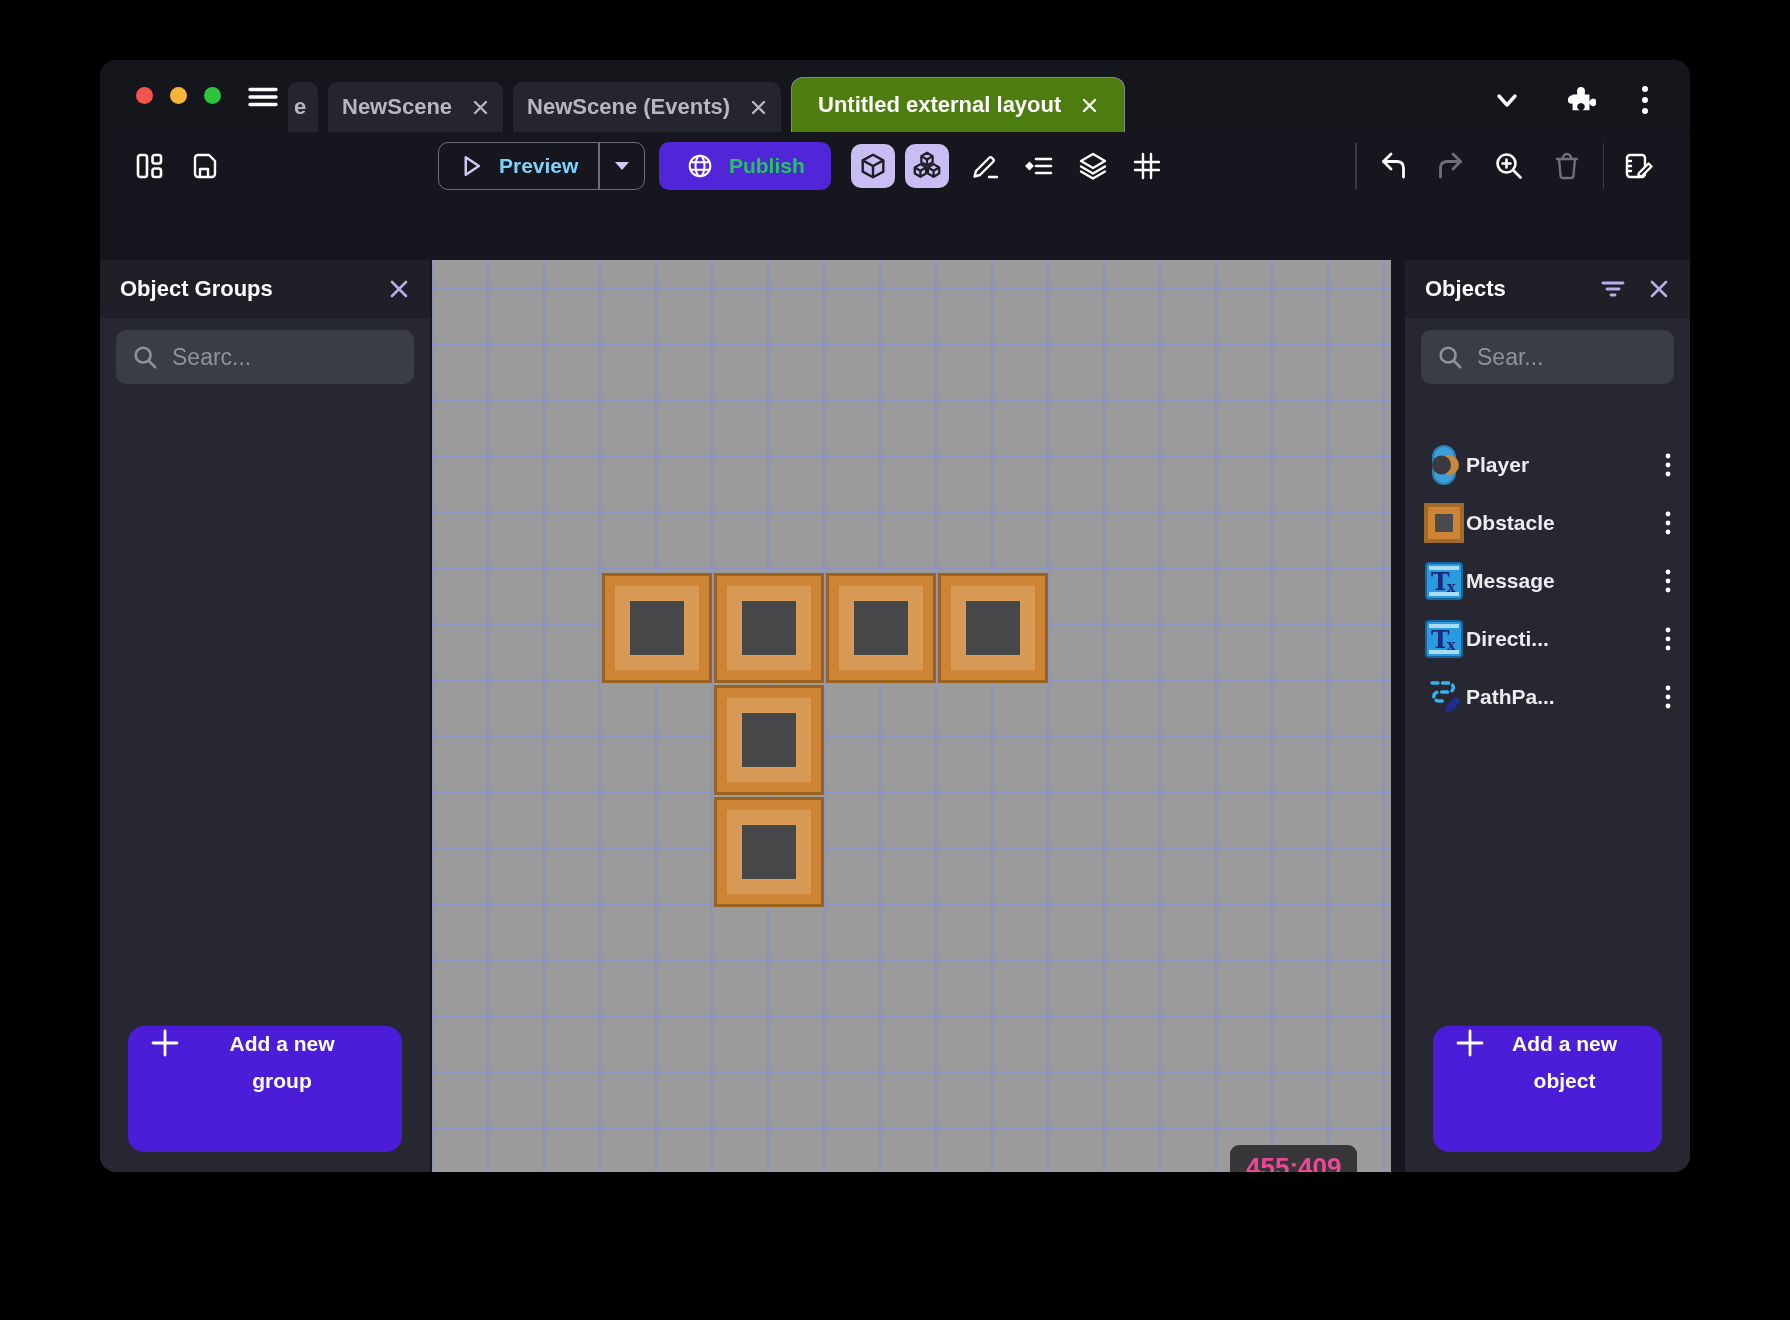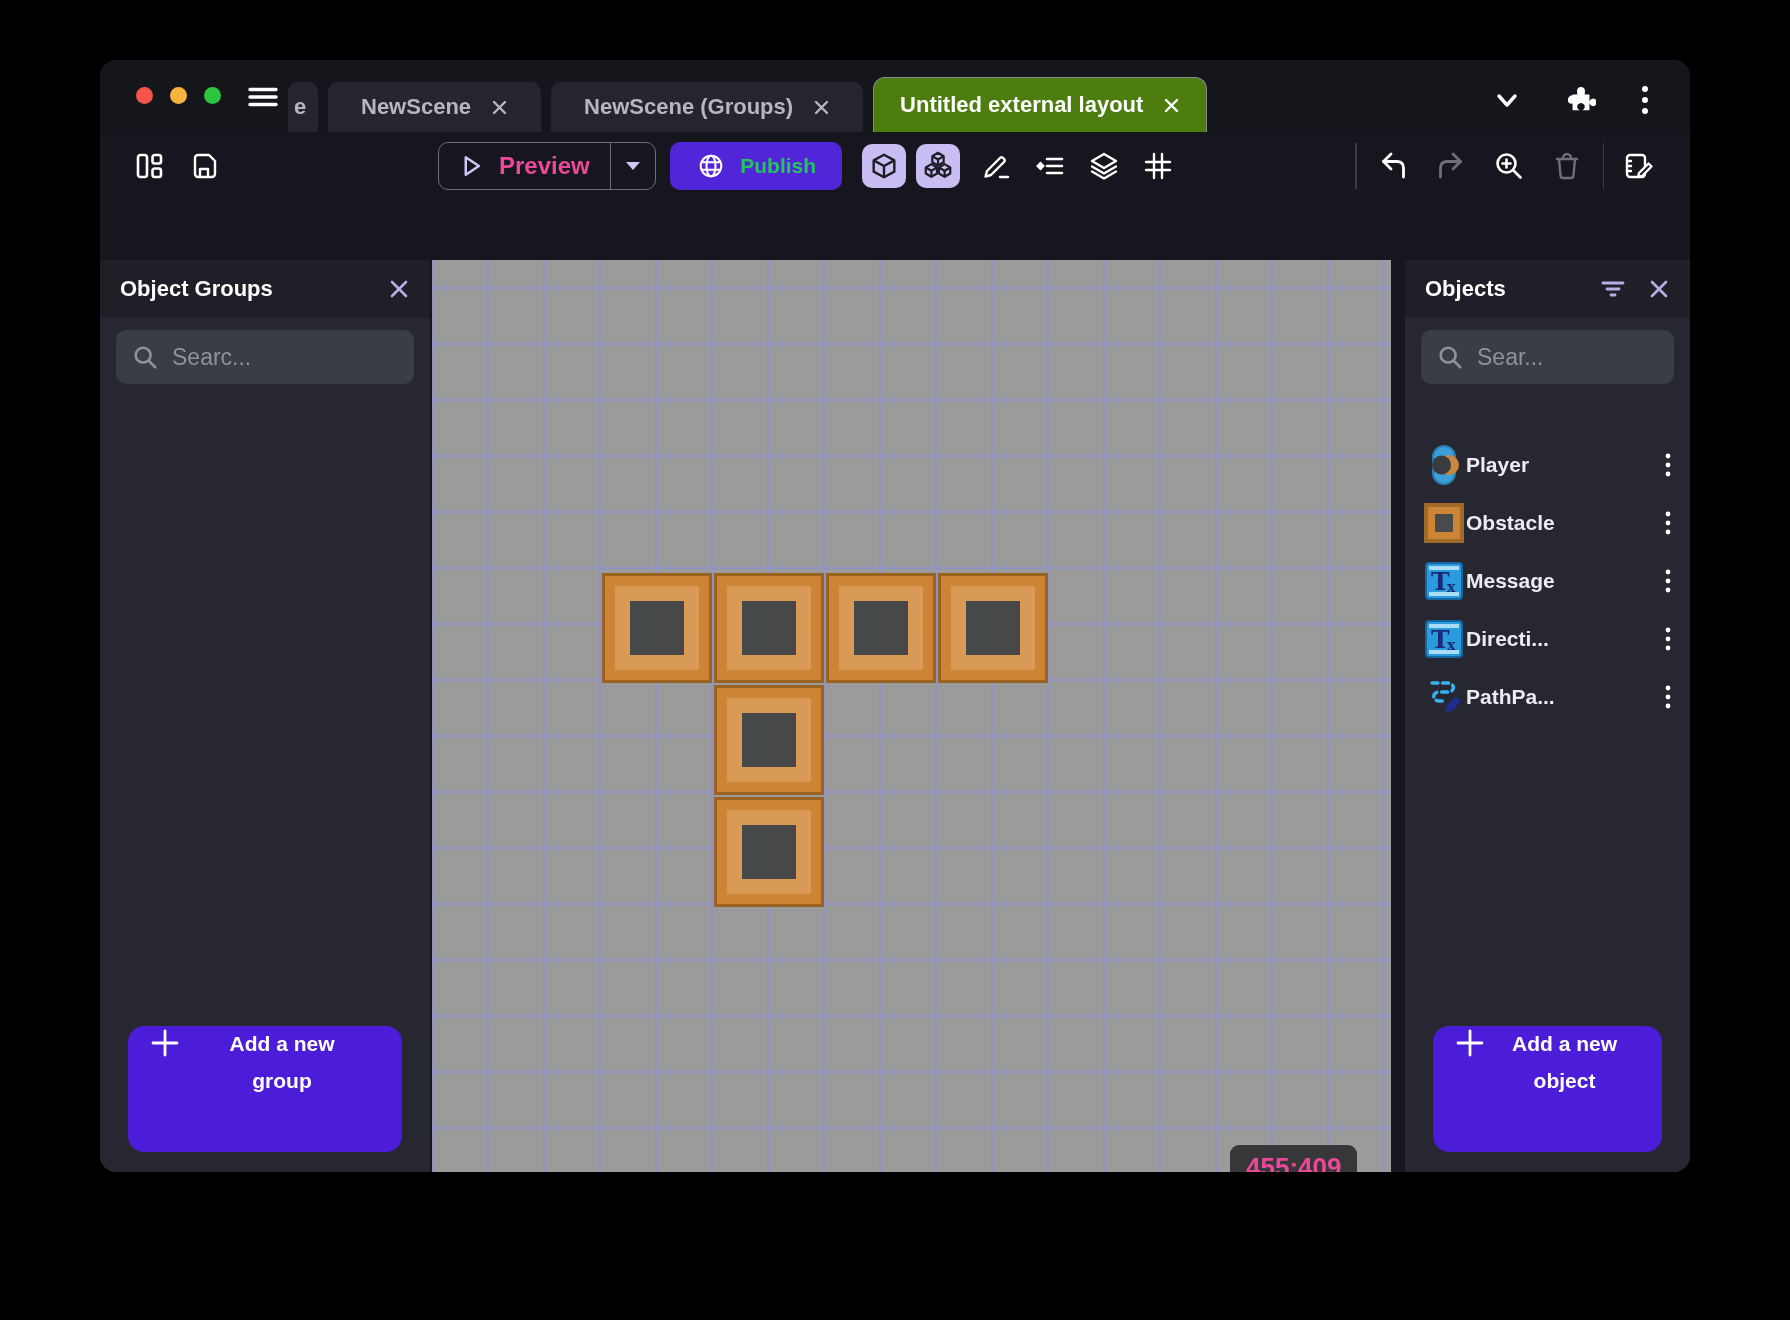--- a/index.html
+++ b/index.html
@@ -12,37 +12,37 @@
 
   
   .tabbar { position:relative; height:72px; background:#15161c;
             display:flex; align-items:flex-end; padding-left:34px; }
   .traffic { display:flex; gap:17px; align-items:center; position:absolute; left:36px; top:27px; }
   .light { width:17px; height:17px; border-radius:50%; display:inline-block; }
   .light.r { background:#f5544d; } .light.y { background:#f6b43c; } .light.g { background:#2ec43e; }
   .hamburger { position:absolute; left:146px; top:22px; background:none; border:0; color:#fff; cursor:pointer; }
   .tabs { display:flex; gap:10px; align-items:flex-end; margin-left:154px; height:100%; }
   .tab { height:50px; background:#25262d; border-radius:10px 10px 0 0; color:#b6b7bc;
-         display:flex; align-items:center; gap:20px; padding:0 33px; font-size:22px; font-weight:600; }
+         display:flex; align-items:center; gap:20px; padding:0 14px; font-size:22px; font-weight:600; }
   .tab.fragment { width:30px; padding:0 6px; overflow:hidden; justify-content:flex-start; }
   .tab.active { height:55px; background:#4d7c0f; border:1px solid #87888e; border-bottom:none;
                 border-radius:12px 12px 0 0; color:#fff; font-weight:700; padding:0 26px; }
   .tab-close { background:none; border:0; color:inherit; display:flex; cursor:pointer; }
   .tabbar-right { position:absolute; right:40px; top:24px; display:flex; gap:44px; align-items:center; }
   .bar-btn { background:none; border:0; color:#fff; display:flex; cursor:pointer; }
 
   
   .toolbar { height:68px; display:flex; align-items:center; padding:0 28px; background:#16171e; }
   .icon-btn { width:44px; height:44px; display:flex; align-items:center; justify-content:center;
               background:none; border:0; color:#fff; cursor:pointer; flex:none; }
   .icon-btn.dim { color:#6f7077; }
   .preview-btn { margin-left:212px; height:48px; border:1.5px solid #6e6f76; border-radius:10px;
                  background:none; display:flex; align-items:center; color:#d3c7f7; cursor:pointer; padding:0; }
   .preview-main { display:flex; align-items:center; gap:14px; padding:0 20px 0 18px; }
-  .preview-label { font-size:24px; font-weight:700; color:#ec4899; }
+  .preview-label { font-size:21px; font-weight:700; color:#7dd3fc; }
   .preview-split { width:1.5px; height:46px; background:#6e6f76; }
   .preview-caret { width:44px; display:flex; justify-content:center; }
   .publish-btn { margin-left:14px; height:48px; border:0; border-radius:10px; background:#5126d9;
                  color:#fff; display:flex; align-items:center; gap:14px; padding:0 26px; cursor:pointer; }
   .publish-label { font-size:21px; font-weight:700; color:#22c55e; }
   .toggle-btn { width:44px; height:44px; border:0; border-radius:10px; background:#c9bdf3;
                 display:flex; align-items:center; justify-content:center; color:#1e1f26; cursor:pointer; flex:none; }
   .tgroup { display:flex; gap:10px; margin-left:20px; }
   .mid-icons { display:flex; gap:10px; margin-left:14px; }
   .right-icons { margin-left:auto; display:flex; gap:14px; align-items:center; }
@@ -116,21 +116,21 @@
       </div>
       <div class="tab">
         <span>NewScene</span>
         <button class="tab-close">
           <svg width="17" height="17" viewBox="0 0 17 17">
               <path d="M3 3 L14 14 M14 3 L3 14" stroke="currentColor" stroke-width="2.4" stroke-linecap="round"></path>
             </svg>
         </button>
       </div>
       <div class="tab">
-        <span>NewScene (Groups)</span>
+        <span>NewScene (Events)</span>
         <button class="tab-close">
           <svg width="17" height="17" viewBox="0 0 17 17">
               <path d="M3 3 L14 14 M14 3 L3 14" stroke="currentColor" stroke-width="2.4" stroke-linecap="round"></path>
             </svg>
         </button>
       </div>
       <div class="tab active">
         <span>Untitled external layout</span>
         <button class="tab-close">
           <svg width="17" height="17" viewBox="0 0 17 17">

